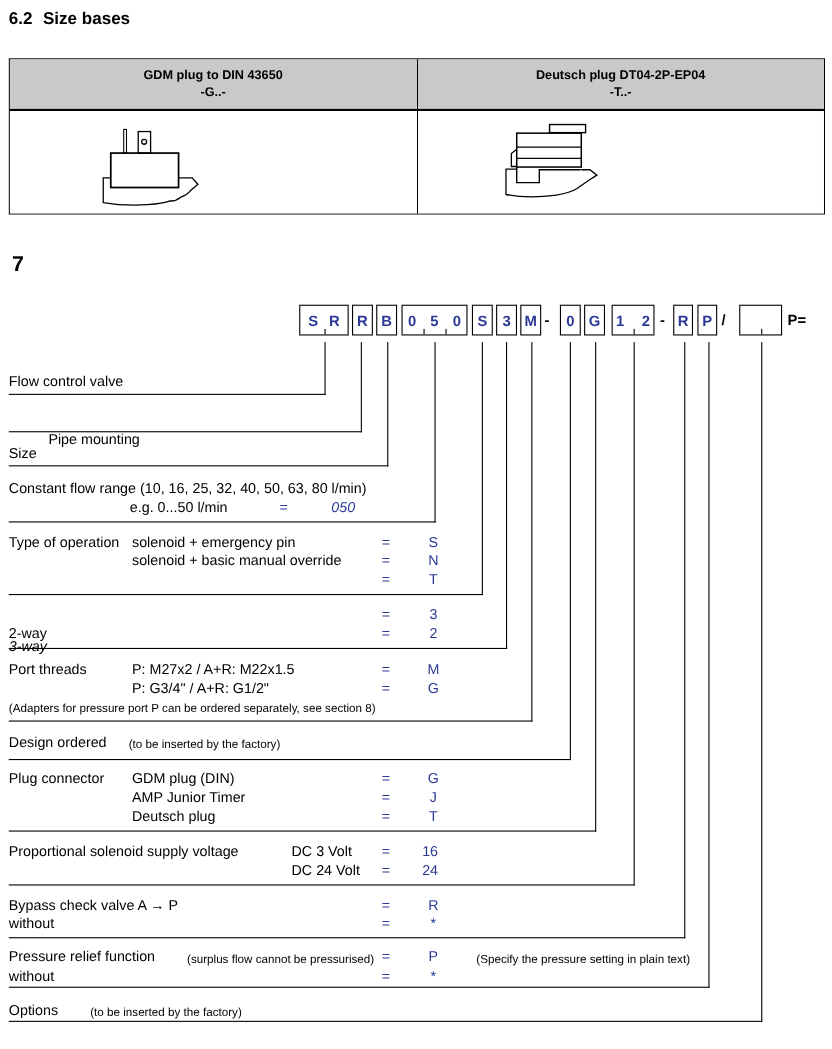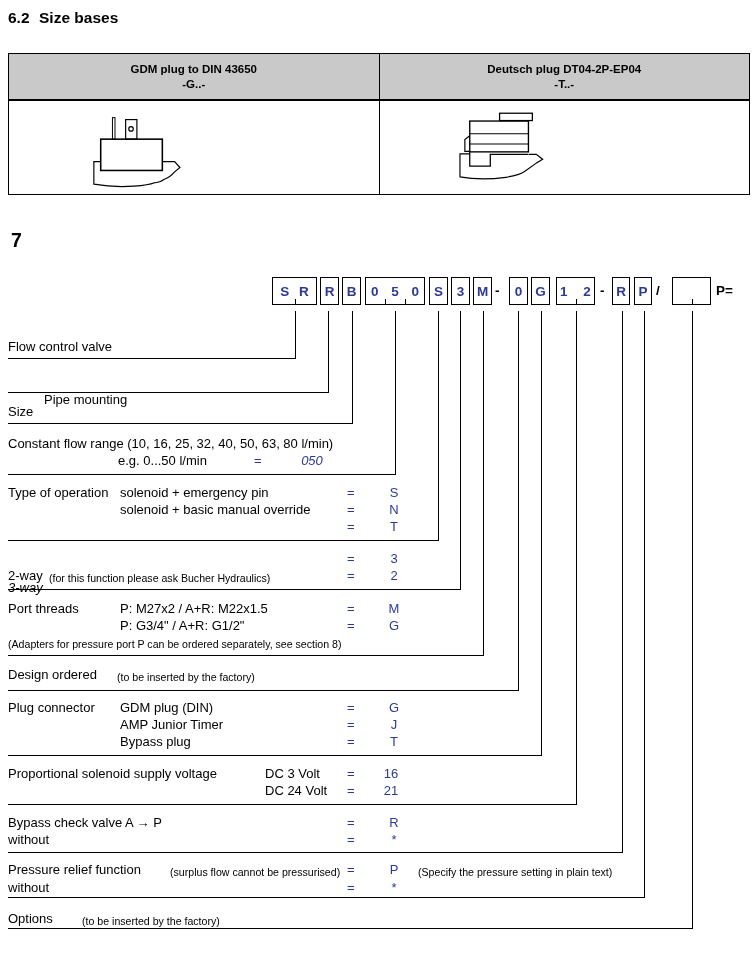--- a/index.html
+++ b/index.html
@@ -157,21 +157,20 @@
   <div class="t" style="left:120px;top:502px;">solenoid + basic manual override</div>
   <div class="t eq" style="left:347px;top:502px;">=</div>
   <div class="t val" style="left:381px;top:502px;">N</div>
   <div class="t eq" style="left:347px;top:519px;">=</div>
   <div class="t val" style="left:381px;top:519px;">T</div>
 
   <div class="t" style="left:8px;top:580px;font-style:italic;">3-way</div>
   <div class="t eq" style="left:347px;top:551px;">=</div>
   <div class="t val" style="left:381px;top:551px;">3</div>
   <div class="t" style="left:8px;top:568px;">2-way</div>
-  <div class="t small" style="left:49px;top:571px;">(for this function please ask Bucher Hydraulics)</div>
   <div class="t eq" style="left:347px;top:568px;">=</div>
   <div class="t val" style="left:381px;top:568px;">2</div>
 
   <div class="t" style="left:8px;top:601px;">Port threads</div>
   <div class="t" style="left:120px;top:601px;">P: M27x2 / A+R: M22x1.5</div>
   <div class="t eq" style="left:347px;top:601px;">=</div>
   <div class="t val" style="left:381px;top:601px;">M</div>
   <div class="t" style="left:120px;top:618px;">P: G3/4" / A+R: G1/2"</div>
   <div class="t eq" style="left:347px;top:618px;">=</div>
   <div class="t val" style="left:381px;top:618px;">G</div>
@@ -180,44 +179,44 @@
   <div class="t" style="left:8px;top:667px;">Design ordered</div>
   <div class="t small" style="left:117px;top:670px;">(to be inserted by the factory)</div>
 
   <div class="t" style="left:8px;top:700px;">Plug connector</div>
   <div class="t" style="left:120px;top:700px;">GDM plug (DIN)</div>
   <div class="t eq" style="left:347px;top:700px;">=</div>
   <div class="t val" style="left:381px;top:700px;">G</div>
   <div class="t" style="left:120px;top:717px;">AMP Junior Timer</div>
   <div class="t eq" style="left:347px;top:717px;">=</div>
   <div class="t val" style="left:381px;top:717px;">J</div>
-  <div class="t" style="left:120px;top:734px;">Bypass plug</div>
+  <div class="t" style="left:120px;top:734px;">Deutsch plug</div>
   <div class="t eq" style="left:347px;top:734px;">=</div>
   <div class="t val" style="left:381px;top:734px;">T</div>
 
   <div class="t" style="left:8px;top:766px;">Proportional solenoid supply voltage</div>
   <div class="t" style="left:265px;top:766px;">DC 3 Volt</div>
   <div class="t eq" style="left:347px;top:766px;">=</div>
   <div class="t val" style="left:378px;top:766px;">16</div>
   <div class="t" style="left:265px;top:783px;">DC 24 Volt</div>
   <div class="t eq" style="left:347px;top:783px;">=</div>
-  <div class="t val" style="left:378px;top:783px;">21</div>
+  <div class="t val" style="left:378px;top:783px;">24</div>
 
   <div class="t" style="left:8px;top:815px;">Bypass check valve A → P</div>
   <div class="t eq" style="left:347px;top:815px;">=</div>
   <div class="t val" style="left:381px;top:815px;">R</div>
   <div class="t" style="left:8px;top:832px;">without</div>
   <div class="t eq" style="left:347px;top:832px;">=</div>
   <div class="t val" style="left:381px;top:832px;">*</div>
 
   <div class="t" style="left:8px;top:862px;">Pressure relief function</div>
   <div class="t small" style="left:170px;top:865px;">(surplus flow cannot be pressurised)</div>
   <div class="t eq" style="left:347px;top:862px;">=</div>
   <div class="t val" style="left:381px;top:862px;">P</div>
-  <div class="t small" style="left:418px;top:865px;">(Specify the pressure setting in plain text)</div>
+  <div class="t small" style="left:433px;top:865px;">(Specify the pressure setting in plain text)</div>
   <div class="t" style="left:8px;top:880px;">without</div>
   <div class="t eq" style="left:347px;top:880px;">=</div>
   <div class="t val" style="left:381px;top:880px;">*</div>
 
   <div class="t" style="left:8px;top:911px;">Options</div>
   <div class="t small" style="left:82px;top:914px;">(to be inserted by the factory)</div>
 
 </div>
 
 </body></html>

